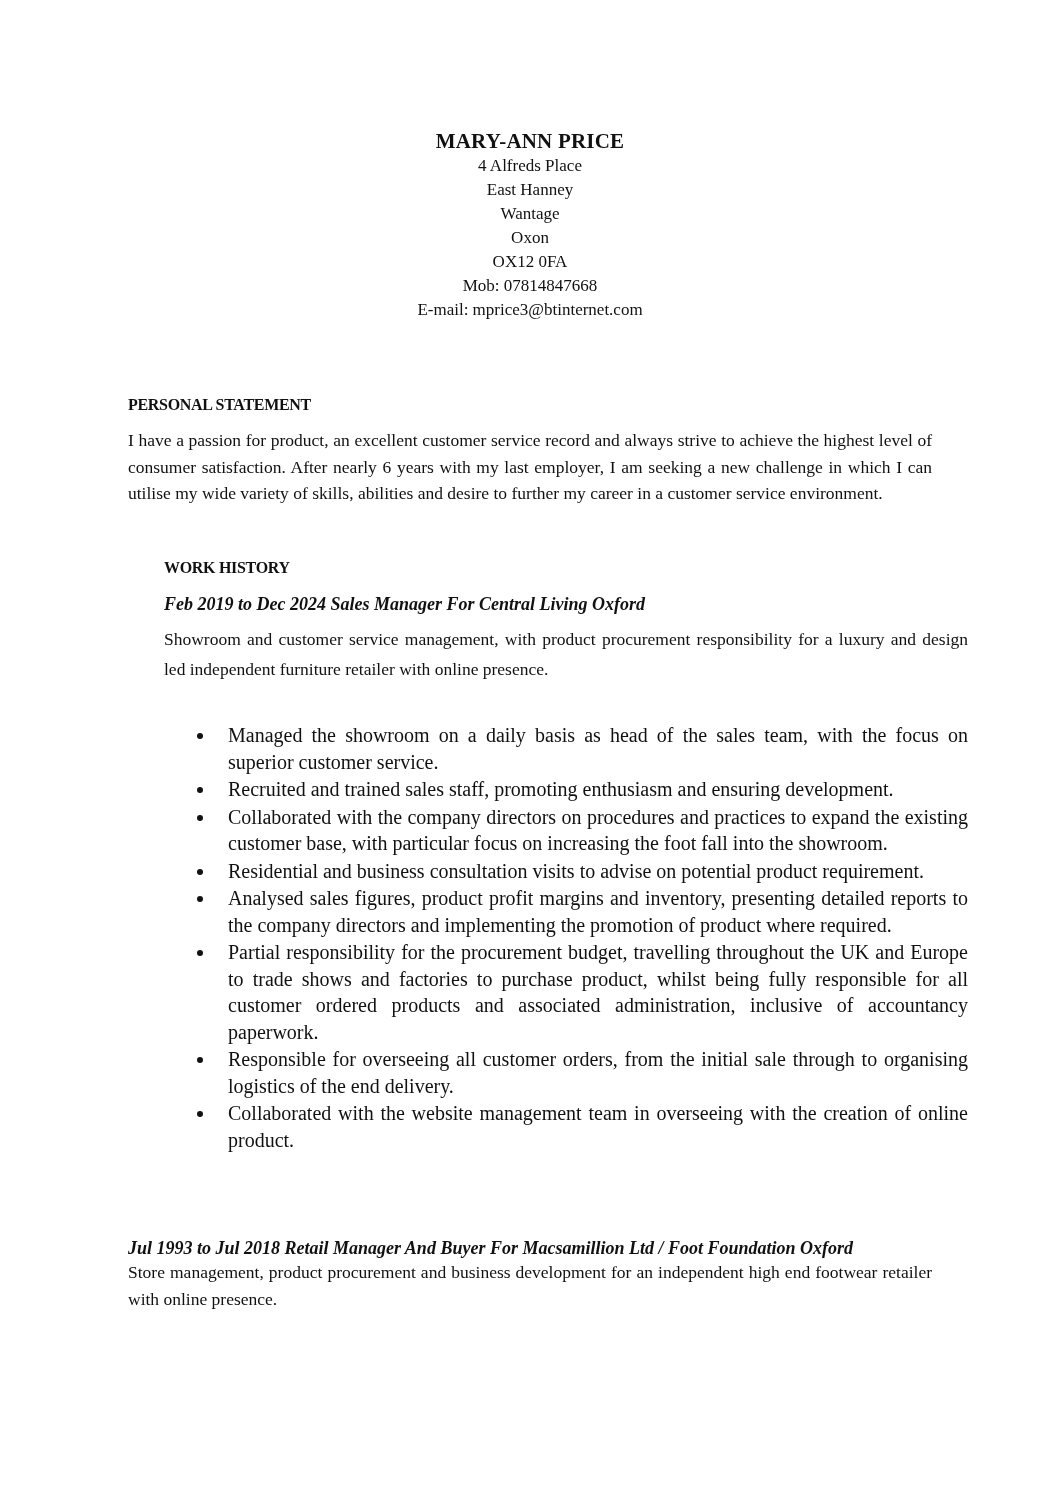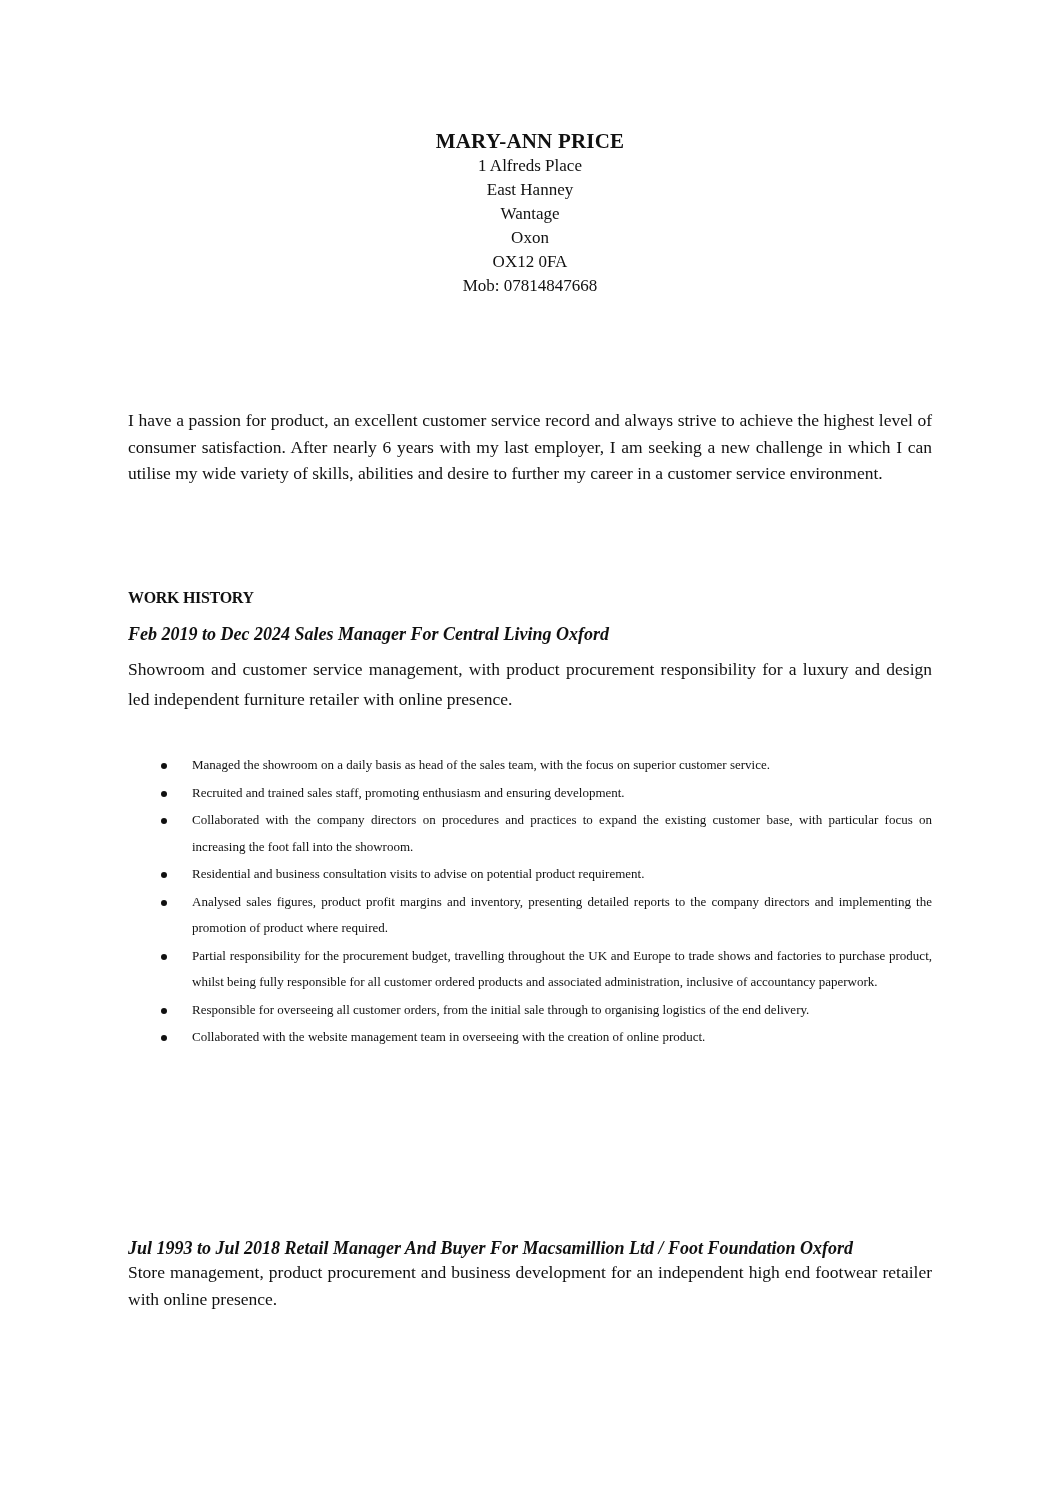--- a/index.html
+++ b/index.html
@@ -71,21 +71,21 @@
       margin: 0;
     }
     ul.bullets {
       list-style: none;
       margin: 0;
       padding: 0;
     }
     ul.bullets li {
       position: relative;
       padding-left: 64px;
-      font-size: 13px;
+      font-size: 20px;
       line-height: 26.5px;
       text-align: justify;
       margin-bottom: 1px;
     }
     ul.bullets li .bullet-icon {
       position: absolute;
       left: 33px;
       top: 11px;
       width: 6px;
       height: 6px;
@@ -93,33 +93,35 @@
       background: #111111;
     }
   </style>
 </head>
 <body>
 
 <div class="page">
 
   <div class="header">
     <div class="name">MARY-ANN PRICE</div>
-    <div class="addr-line">1 Alfreds Place</div>
+    <div class="addr-line">4 Alfreds Place</div>
     <div class="addr-line">East Hanney</div>
     <div class="addr-line">Wantage</div>
     <div class="addr-line">Oxon</div>
     <div class="addr-line">OX12 0FA</div>
     <div class="addr-line">Mob: 07814847668</div>
+    <div class="addr-line">E-mail: mprice3@btinternet.com</div>
   </div>
 
   <div class="content" style="top: 395px;">
+    <div class="section-heading">PERSONAL STATEMENT</div>
     <p class="para" style="margin-top: 12px;">I have a passion for product, an excellent customer service record and always strive to achieve the highest level of consumer satisfaction. After nearly 6 years with my last employer, I am seeking a new challenge in which I can utilise my wide variety of skills, abilities and desire to further my career in a customer service environment.</p>
   </div>
 
-  <div class="content" style="top: 588px;">
+  <div class="content" style="top: 558px; margin-left: 36px;">
     <div class="section-heading">WORK HISTORY</div>
 
     <div style="margin-top: 15px;">
       <div class="job-title">Feb 2019 to Dec 2024 Sales Manager For Central Living Oxford</div>
       <p class="job-desc" style="margin-top: 9px;">Showroom and customer service management, with product procurement responsibility for a luxury and design led independent furniture retailer with online presence.</p>
 
       <ul class="bullets" style="margin-top: 38px;">
         <li><span class="bullet-icon"></span><span>Managed the showroom on a daily basis as head of the sales team, with the focus on superior customer service.</span></li>
         <li><span class="bullet-icon"></span><span>Recruited and trained sales staff, promoting enthusiasm and ensuring development.</span></li>
         <li><span class="bullet-icon"></span><span>Collaborated with the company directors on procedures and practices to expand the existing customer base, with particular focus on increasing the foot fall into the showroom.</span></li>

